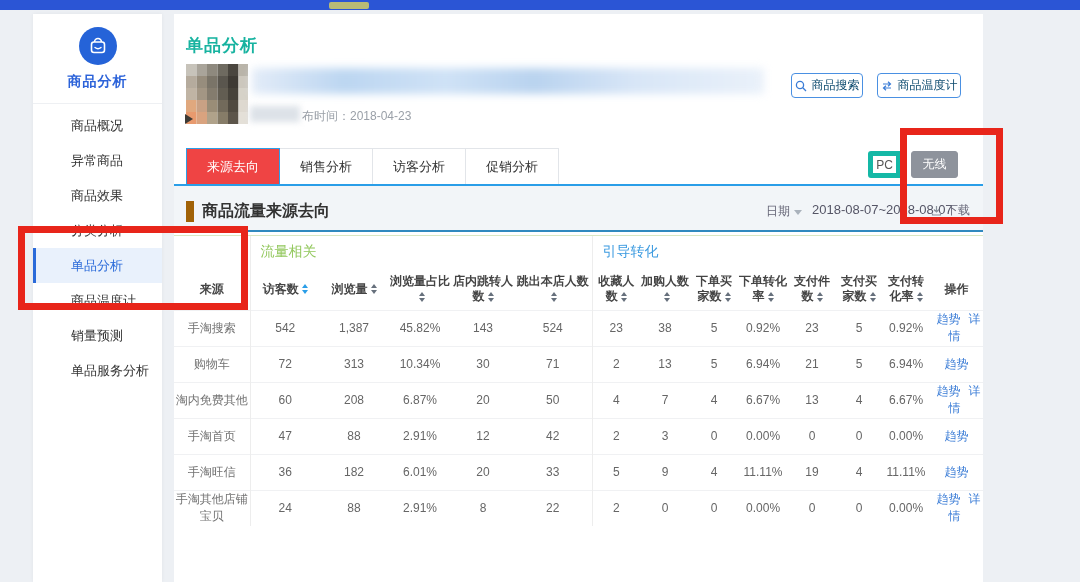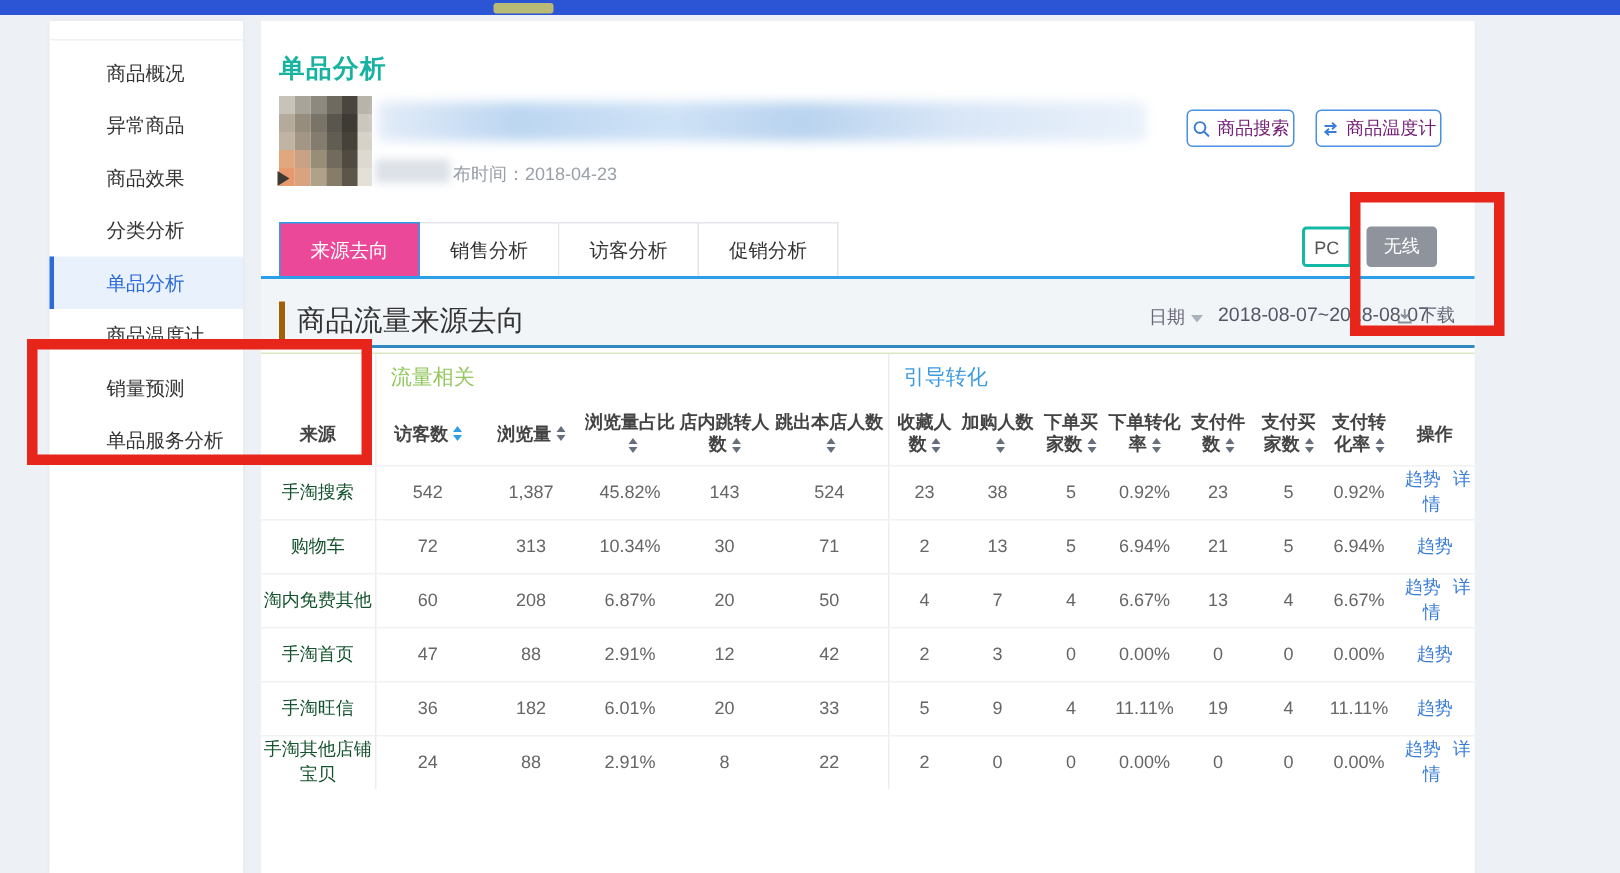--- a/index.html
+++ b/index.html
@@ -29,57 +29,57 @@
   
   .thumb { position:absolute; left:12px; top:50px; width:62px; height:60px; overflow:hidden; }
   .play-tri { position:absolute; left:11px; top:100px; width:0; height:0; border-top:5px solid transparent; border-bottom:5px solid transparent; border-left:8px solid #3d3a35; }
   .blur-title { position:absolute; left:78px; top:54px; width:512px; height:26px; border-radius:3px;
     background:linear-gradient(90deg,#e3ecf8 0%,#bcd6f1 18%,#cfe2f6 38%,#b9d3ef 55%,#d8e6f7 75%,#eaf1fa 100%); filter:blur(4px); }
   .blur-date { position:absolute; left:76px; top:92px; width:50px; height:16px; background:#dde2e8; filter:blur(3px); }
   .release-date { position:absolute; left:128px; top:94px; font-size:12px; color:#9aa0a8;text-align:right; }
 
   
   .btn-outline { position:absolute; height:25px; border:1px solid #4a90e2; border-radius:4px; background:#fff;
-    color:#701a75; font-size:12px; display:flex; align-items:center; justify-content:center; gap:5px; cursor:pointer; }
+    color:#0c4a6e; font-size:12px; display:flex; align-items:center; justify-content:center; gap:5px; cursor:pointer; }
   .btn-search { left:617px; top:59px; width:72px; }
   .btn-thermo { left:703px; top:59px; width:84px; }
 
   
-  .dev-pc { position:absolute; left:694px; top:137px; width:33px; height:27px; background:#fff; border:2px solid #14b8a6; border-radius:3px 0 0 3px;
+  .dev-pc { position:absolute; left:694px; top:137px; width:33px; height:27px; background:#fff; border:5px solid #14b8a6; border-radius:3px 0 0 3px;
     font-size:12px; color:#555; display:flex; align-items:center; justify-content:center; cursor:pointer; }
   .dev-wl { position:absolute; left:737px; top:137px; width:47px; height:27px; background:#8e939c; border:1px solid #8e939c; border-radius:3px;
     font-size:12px; color:#fff; display:flex; align-items:center; justify-content:center; cursor:pointer; }
 
   
   .tabs { position:absolute; left:12px; top:134px; display:flex; }
   .tab { height:36px; padding:0 20px; font-size:13px; color:#333; background:#fff; border:1px solid #e2e5e9; border-bottom:none;
     display:flex; align-items:center; cursor:pointer; }
   .tab + .tab { border-left:none; }
-  .tab.active { background:#ec4899; color:#fff; border-color:#2a9ee8; }
+  .tab.active { background:#ef4444; color:#fff; border-color:#2a9ee8; }
   .tab-underline { position:absolute; left:0; top:170px; width:809px; height:2px; background:#2a9ee8; }
 
   
   .toolbar { position:absolute; left:0; top:172px; width:809px; height:46px; background:#f2f5f8; border-bottom:2px solid #3089bf; }
-  .sec-title { position:absolute; left:12px; top:15px; font-size:19px; font-weight:normal; color:#333; padding-left:8px; border-left:4px solid #a16207; }
+  .sec-title { position:absolute; left:12px; top:15px; font-size:16px; font-weight:bold; color:#333; padding-left:8px; border-left:8px solid #a16207; }
   .date-label { position:absolute; left:592px; top:17px; font-size:12px; color:#667; cursor:pointer; }
   .caret { display:inline-block; width:0; height:0; border-left:4px solid transparent; border-right:4px solid transparent; border-top:5px solid #aab2bc; margin-left:4px; }
   .date-range { position:absolute; left:638px; top:16px; font-size:13px; color:#556; }
   .download { position:absolute; left:757px; top:16px; font-size:12px; color:#667; cursor:pointer; display:flex; align-items:center; gap:4px; }
   .green-line { position:absolute; left:0; top:221px; width:809px; height:1px; background:#d9e7c2; }
 
   
   .tablewrap { position:absolute; left:0; top:222px; width:809px; }
   table { border-collapse:collapse; table-layout:fixed; width:809px; }
   th,td { font-size:12px; text-align:center; vertical-align:middle; overflow:hidden; }
   tr.group-row th { height:32px; font-size:14px; font-weight:normal; text-align:left; padding-left:10px; }
   th.grp.green { color:#93c85e; }
   th.grp.blue { color:#3c9be0; }
   tr.col-row th { height:42px; color:#444; font-weight:bold; line-height:1.2; padding:2px 1px; }
   tbody td { height:36px; color:#666; border-top:1px solid #f0f1f3; }
-  td.src, th.src { color:#14532d; }
+  td.src, th.src { color:#737373; }
   .div-l { border-left:1px solid #ededed; }
   tbody a { color:#3a7cd6; text-decoration:none; margin:0 4px; cursor:pointer; }
   .sort { display:inline-block; vertical-align:middle; margin-left:3px; color:#66707c; }
   .sort.blue { color:#2a9ee8; }
   .sort b { display:block; width:0; height:0; border-left:3.5px solid transparent; border-right:3.5px solid transparent; }
   .sort b.up { border-bottom:4px solid currentColor; margin-bottom:2px; }
   .sort b.dn { border-top:4px solid currentColor; }
 
   
   .redbox { position:absolute; border:7px solid #e8251a; z-index:60; }
@@ -91,20 +91,30 @@
 </head>
 <body>
 
 <div class="page">
 
   <div class="topbar">
     <div class="topbar-tab"></div>
   </div>
 
   <div class="sidebar">
+    <div class="logo-wrap">
+      <span class="logo-circle">
+        <svg class="icon-svg" width="22" height="22" viewBox="0 0 22 22">
+          <rect x="4.5" y="7" width="13" height="10.5" rx="2.5" fill="none" stroke="#ffffff" stroke-width="1.6"></rect>
+          <path d="M7.5 7 a3.5 3.5 0 0 1 7 0" fill="none" stroke="#ffffff" stroke-width="1.6"></path>
+          <path d="M8 12.5 q3 2.5 6 0" fill="none" stroke="#ffffff" stroke-width="1.4" stroke-linecap="round"></path>
+        </svg>
+      </span>
+      <div class="app-title">商品分析</div>
+    </div>
     <div class="side-divider"></div>
     <ul class="menu">
         <li>商品概况</li>
         <li>异常商品</li>
         <li>商品效果</li>
         <li>分类分析</li>
         <li class="active">单品分析</li>
         <li>商品温度计</li>
         <li>销量预测</li>
         <li>单品服务分析</li>

